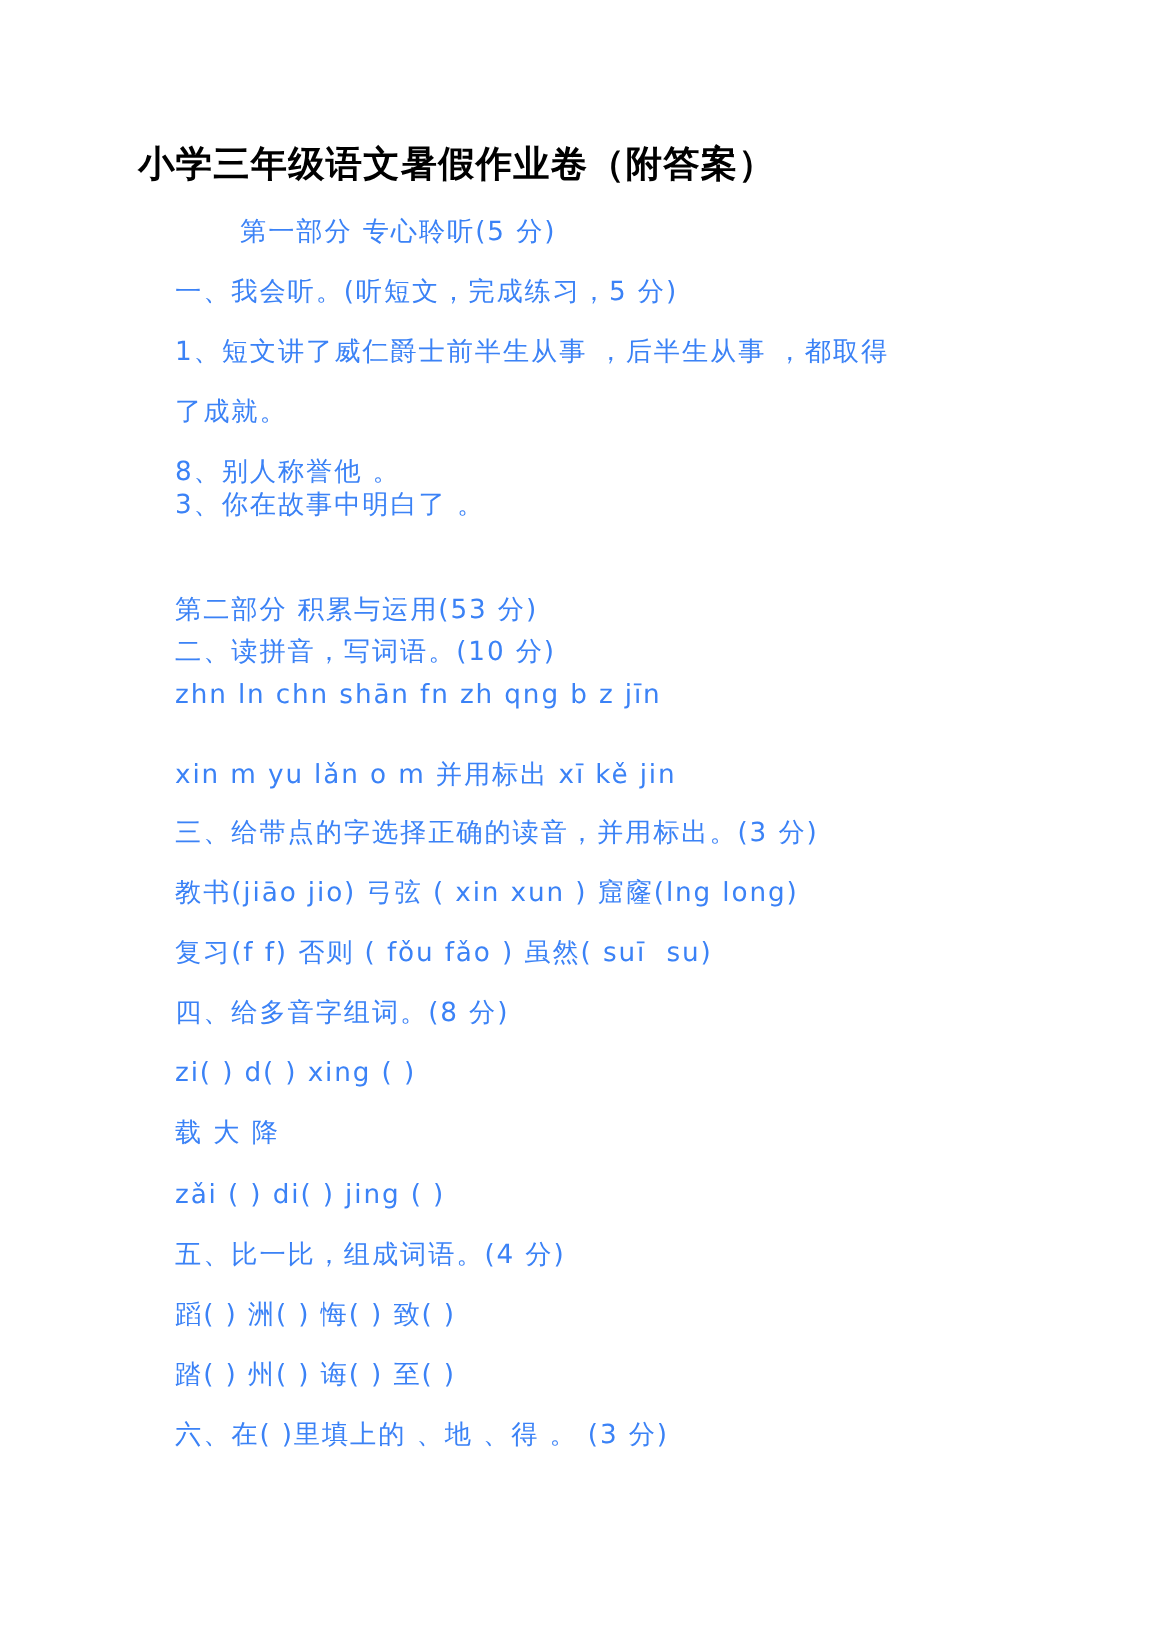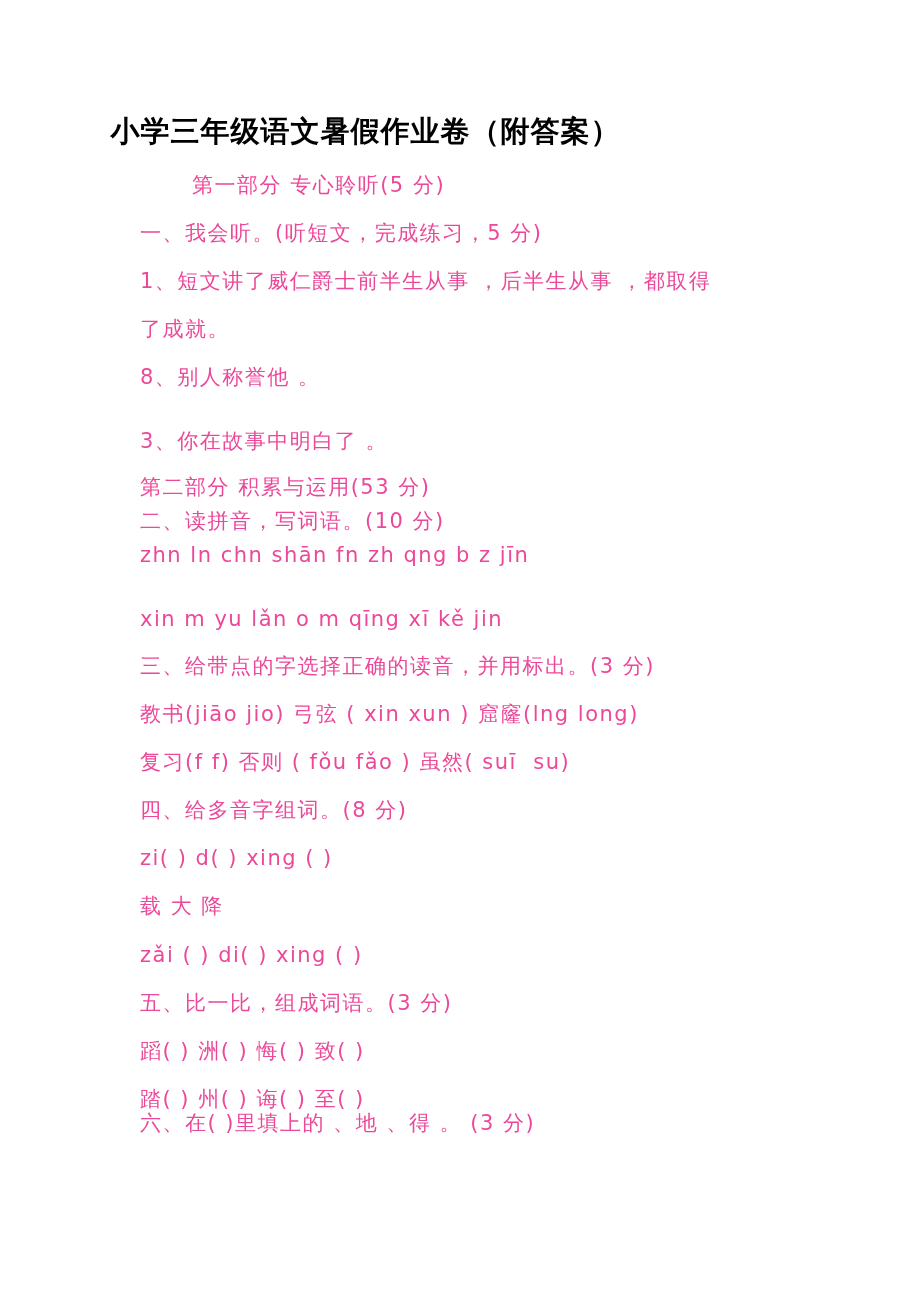--- a/index.html
+++ b/index.html
@@ -2,43 +2,43 @@
 <html><head>
 <meta charset="utf-8">
 <style>
   html, body { margin: 0; padding: 0; background: #ffffff; }
   body { width: 920px; height: 1302px; position: relative; overflow: hidden;
          font-family: "DejaVu Sans", "Liberation Sans", sans-serif; color: #111; }
   .title { position: absolute; top: 112px; left: 0; width: 731px; text-align: center;
            font-family: "DejaVu Serif", "Liberation Serif", serif; font-weight: bold;
            font-size: 29px; letter-spacing: 1px; color: #000; }
   .line { position: absolute; left: 140px; font-size: 21px; letter-spacing: 1.5px;
-          white-space: pre; line-height: 30px; color: #ec4899; }
+          white-space: pre; line-height: 30px; color: #3b82f6; }
   .indent { left: 192px; }
 </style>
 </head>
 <body>
 
 <div>
   <div class="title">小学三年级语文暑假作业卷（附答案）</div>
 
   <div class="line indent" style="top:170px">第一部分 专心聆听(5 分)</div>
   <div class="line" style="top:218px">一、我会听。(听短文，完成练习，5 分)</div>
   <div class="line" style="top:266px">1、短文讲了威仁爵士前半生从事 ，后半生从事 ，都取得</div>
   <div class="line" style="top:314px">了成就。</div>
   <div class="line" style="top:362px">8、别人称誉他 。</div>
-  <div class="line" style="top:426px">3、你在故事中明白了 。</div>
+  <div class="line" style="top:388px">3、你在故事中明白了 。</div>
   <div class="line" style="top:472px">第二部分 积累与运用(53 分)</div>
   <div class="line" style="top:506px">二、读拼音，写词语。(10 分)</div>
   <div class="line" style="top:540px">zhn ln chn shān fn zh qng b z jīn</div>
-  <div class="line" style="top:604px">xin m yu lǎn o m qīng xī kě jin</div>
+  <div class="line" style="top:604px">xin m yu lǎn o m 并用标出 xī kě jin</div>
   <div class="line" style="top:651px">三、给带点的字选择正确的读音，并用标出。(3 分)</div>
   <div class="line" style="top:699px">教书(jiāo jio) 弓弦 ( xin xun ) 窟窿(lng long)</div>
   <div class="line" style="top:747px">复习(f f) 否则 ( fǒu fǎo ) 虽然( suī  su)</div>
   <div class="line" style="top:795px">四、给多音字组词。(8 分)</div>
   <div class="line" style="top:843px">zi( ) d( ) xing ( )</div>
   <div class="line" style="top:891px">载 大 降</div>
-  <div class="line" style="top:940px">zǎi ( ) di( ) xing ( )</div>
-  <div class="line" style="top:988px">五、比一比，组成词语。(3 分)</div>
+  <div class="line" style="top:940px">zǎi ( ) di( ) jing ( )</div>
+  <div class="line" style="top:988px">五、比一比，组成词语。(4 分)</div>
   <div class="line" style="top:1036px">蹈( ) 洲( ) 悔( ) 致( )</div>
   <div class="line" style="top:1084px">踏( ) 州( ) 诲( ) 至( )</div>
-  <div class="line" style="top:1108px">六、在( )里填上的 、地 、得 。 (3 分)</div>
+  <div class="line" style="top:1132px">六、在( )里填上的 、地 、得 。 (3 分)</div>
 </div>
 
 </body></html>

